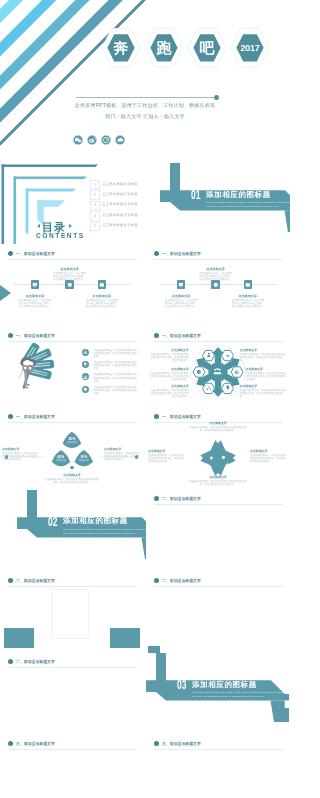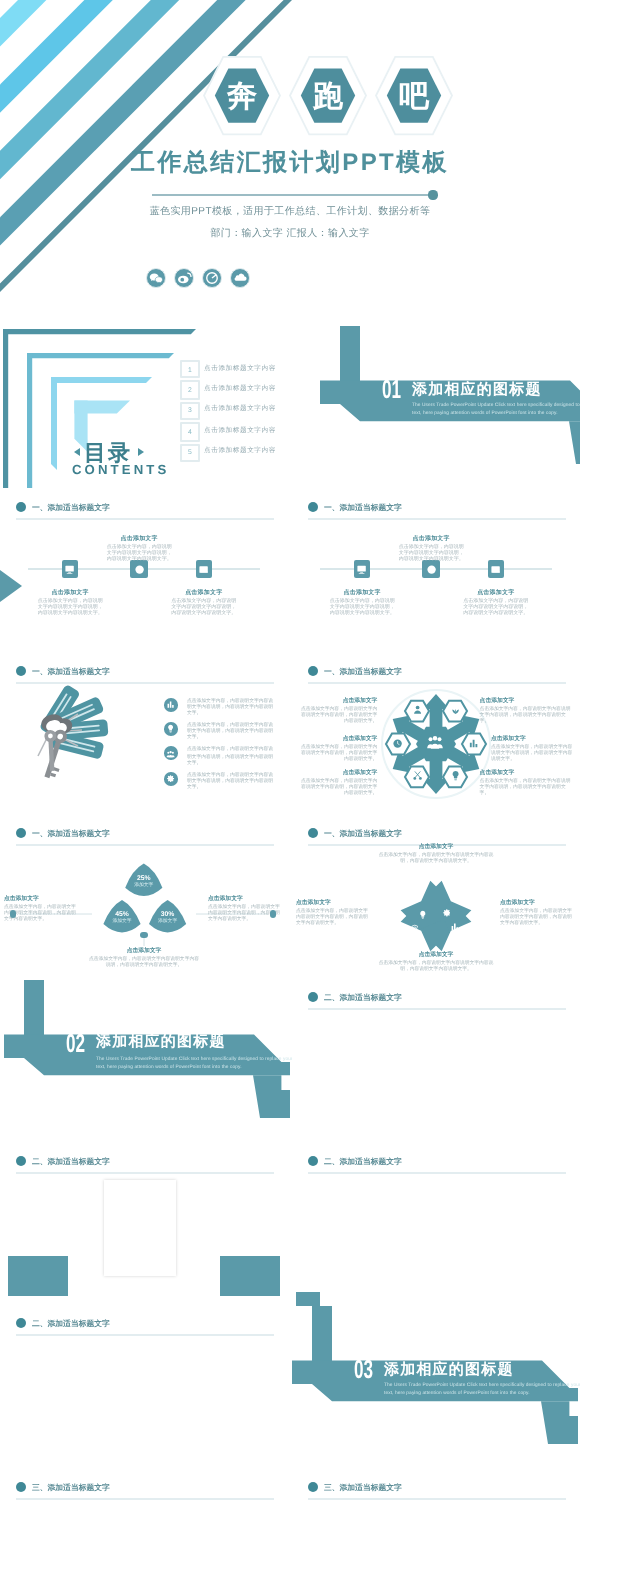--- a/index.html
+++ b/index.html
@@ -139,22 +139,28 @@
           </svg>
           <div class="hex-char">跑</div>
         </div>
         <div class="hexw" style="left: 86px;">
           <svg viewBox="0 0 42 44">
             <path d="M11.6 2.4 L30.4 2.4 L40 21.8 L30.4 41.2 L11.6 41.2 L2 21.8 Z" fill="#ffffff" stroke="#e9f1f4" stroke-width="0.9"></path>
             <path d="M14.2 8.2 L27.8 8.2 L34.6 21.8 L27.8 35.4 L14.2 35.4 L7.4 21.8 Z" fill="#4e8e9d"></path>
           </svg>
           <div class="hex-char">吧</div>
         </div>
-      </div>
-    <div class="hero-title">工作总结汇报计划PPT模板</div>
+        <div class="hexw" style="left: 129px;">
+          <svg viewBox="0 0 42 44">
+            <path d="M11.6 2.4 L30.4 2.4 L40 21.8 L30.4 41.2 L11.6 41.2 L2 21.8 Z" fill="#ffffff" stroke="#e9f1f4" stroke-width="0.9"></path>
+            <path d="M14.2 8.2 L27.8 8.2 L34.6 21.8 L27.8 35.4 L14.2 35.4 L7.4 21.8 Z" fill="#4e8e9d"></path>
+          </svg>
+          <div class="hex-char yr">2017</div>
+        </div>
+      </div>
     <div class="hero-rule"></div>
     <div class="hero-rule-dot"></div>
     <div class="hero-sub">蓝色实用PPT模板，适用于工作总结、工作计划、数据分析等</div>
     <div class="hero-sub2">部门：输入文字  汇报人：输入文字</div>
     <div class="hero-icons">
       <div class="hicon" style="left:0">
         <svg viewBox="0 0 16 16" width="10" height="10">
             <circle cx="8" cy="8" r="7.6" fill="#5b9aa9" stroke="#dfeaed" stroke-width="0.8"></circle>
             <path d="M6.6 4.3c-2 0-3.6 1.3-3.6 2.9 0 .9.5 1.7 1.3 2.2l-.3 1 1.2-.6c.4.1.9.2 1.4.2 2 0 3.6-1.3 3.6-2.8S8.6 4.3 6.6 4.3z" fill="#fff"></path>
             <path d="M13.2 9.3c0-1.3-1.3-2.3-2.9-2.3s-2.9 1-2.9 2.3 1.3 2.3 2.9 2.3c.4 0 .7 0 1-.1l1 .5-.3-.8c.7-.4 1.2-1.1 1.2-1.9z" fill="#fff" stroke="#5b9aa9" stroke-width="0.5"></path>
@@ -621,21 +627,21 @@
             <div style="font-size:2.9px;font-weight:700;color:#4c8b97">点击添加文字</div>
             <div style="font-size:2.4px;color:#a3b3b8;line-height:3px;margin-top:0.8px">点击添加文字内容，内容说明文字内容说明文字内容说明，内容说明文字内容说明文字。</div>
           </div>
           <div style="position: absolute; left: 42px; top: 54px; width: 60px; text-align: center;">
             <div style="font-size:2.9px;font-weight:700;color:#4c8b97">点击添加文字</div>
             <div style="font-size:2.4px;color:#a3b3b8;line-height:3px;margin-top:0.8px">点击添加文字内容，内容说明文字内容说明文字内容说明，内容说明文字内容说明文字。</div>
           </div>
         </div>
     </div>
 
-    <div class="sl sec" style="left:2px;top:326.8px">
+    <div class="sl sec" style="left:17px;top:326.8px">
         <svg width="144" height="81" viewBox="0 0 144 81" class="abs">
           <path d="M10 0 H20 V28 H10 Z" fill="#5b9aa9"></path>
           <path d="M0 27.2 H125 L138.7 41 H143 V47.6 H20 L10 39 H0 Z" fill="#5b9aa9"></path>
           <path d="M124.5 47.6 H138.7 V55 H143 V69 L128 69 Z" fill="#5b9aa9"></path>
         </svg>
         <div class="sec-num">02</div>
         <div class="sec-title">添加相应的图标题</div>
         <div class="sec-d1">The Users Trade PowerPoint Update Click text here specifically designed to replace your</div>
         <div class="sec-d2">text, here paying attention words of PowerPoint font into the copy.</div>
       </div>

